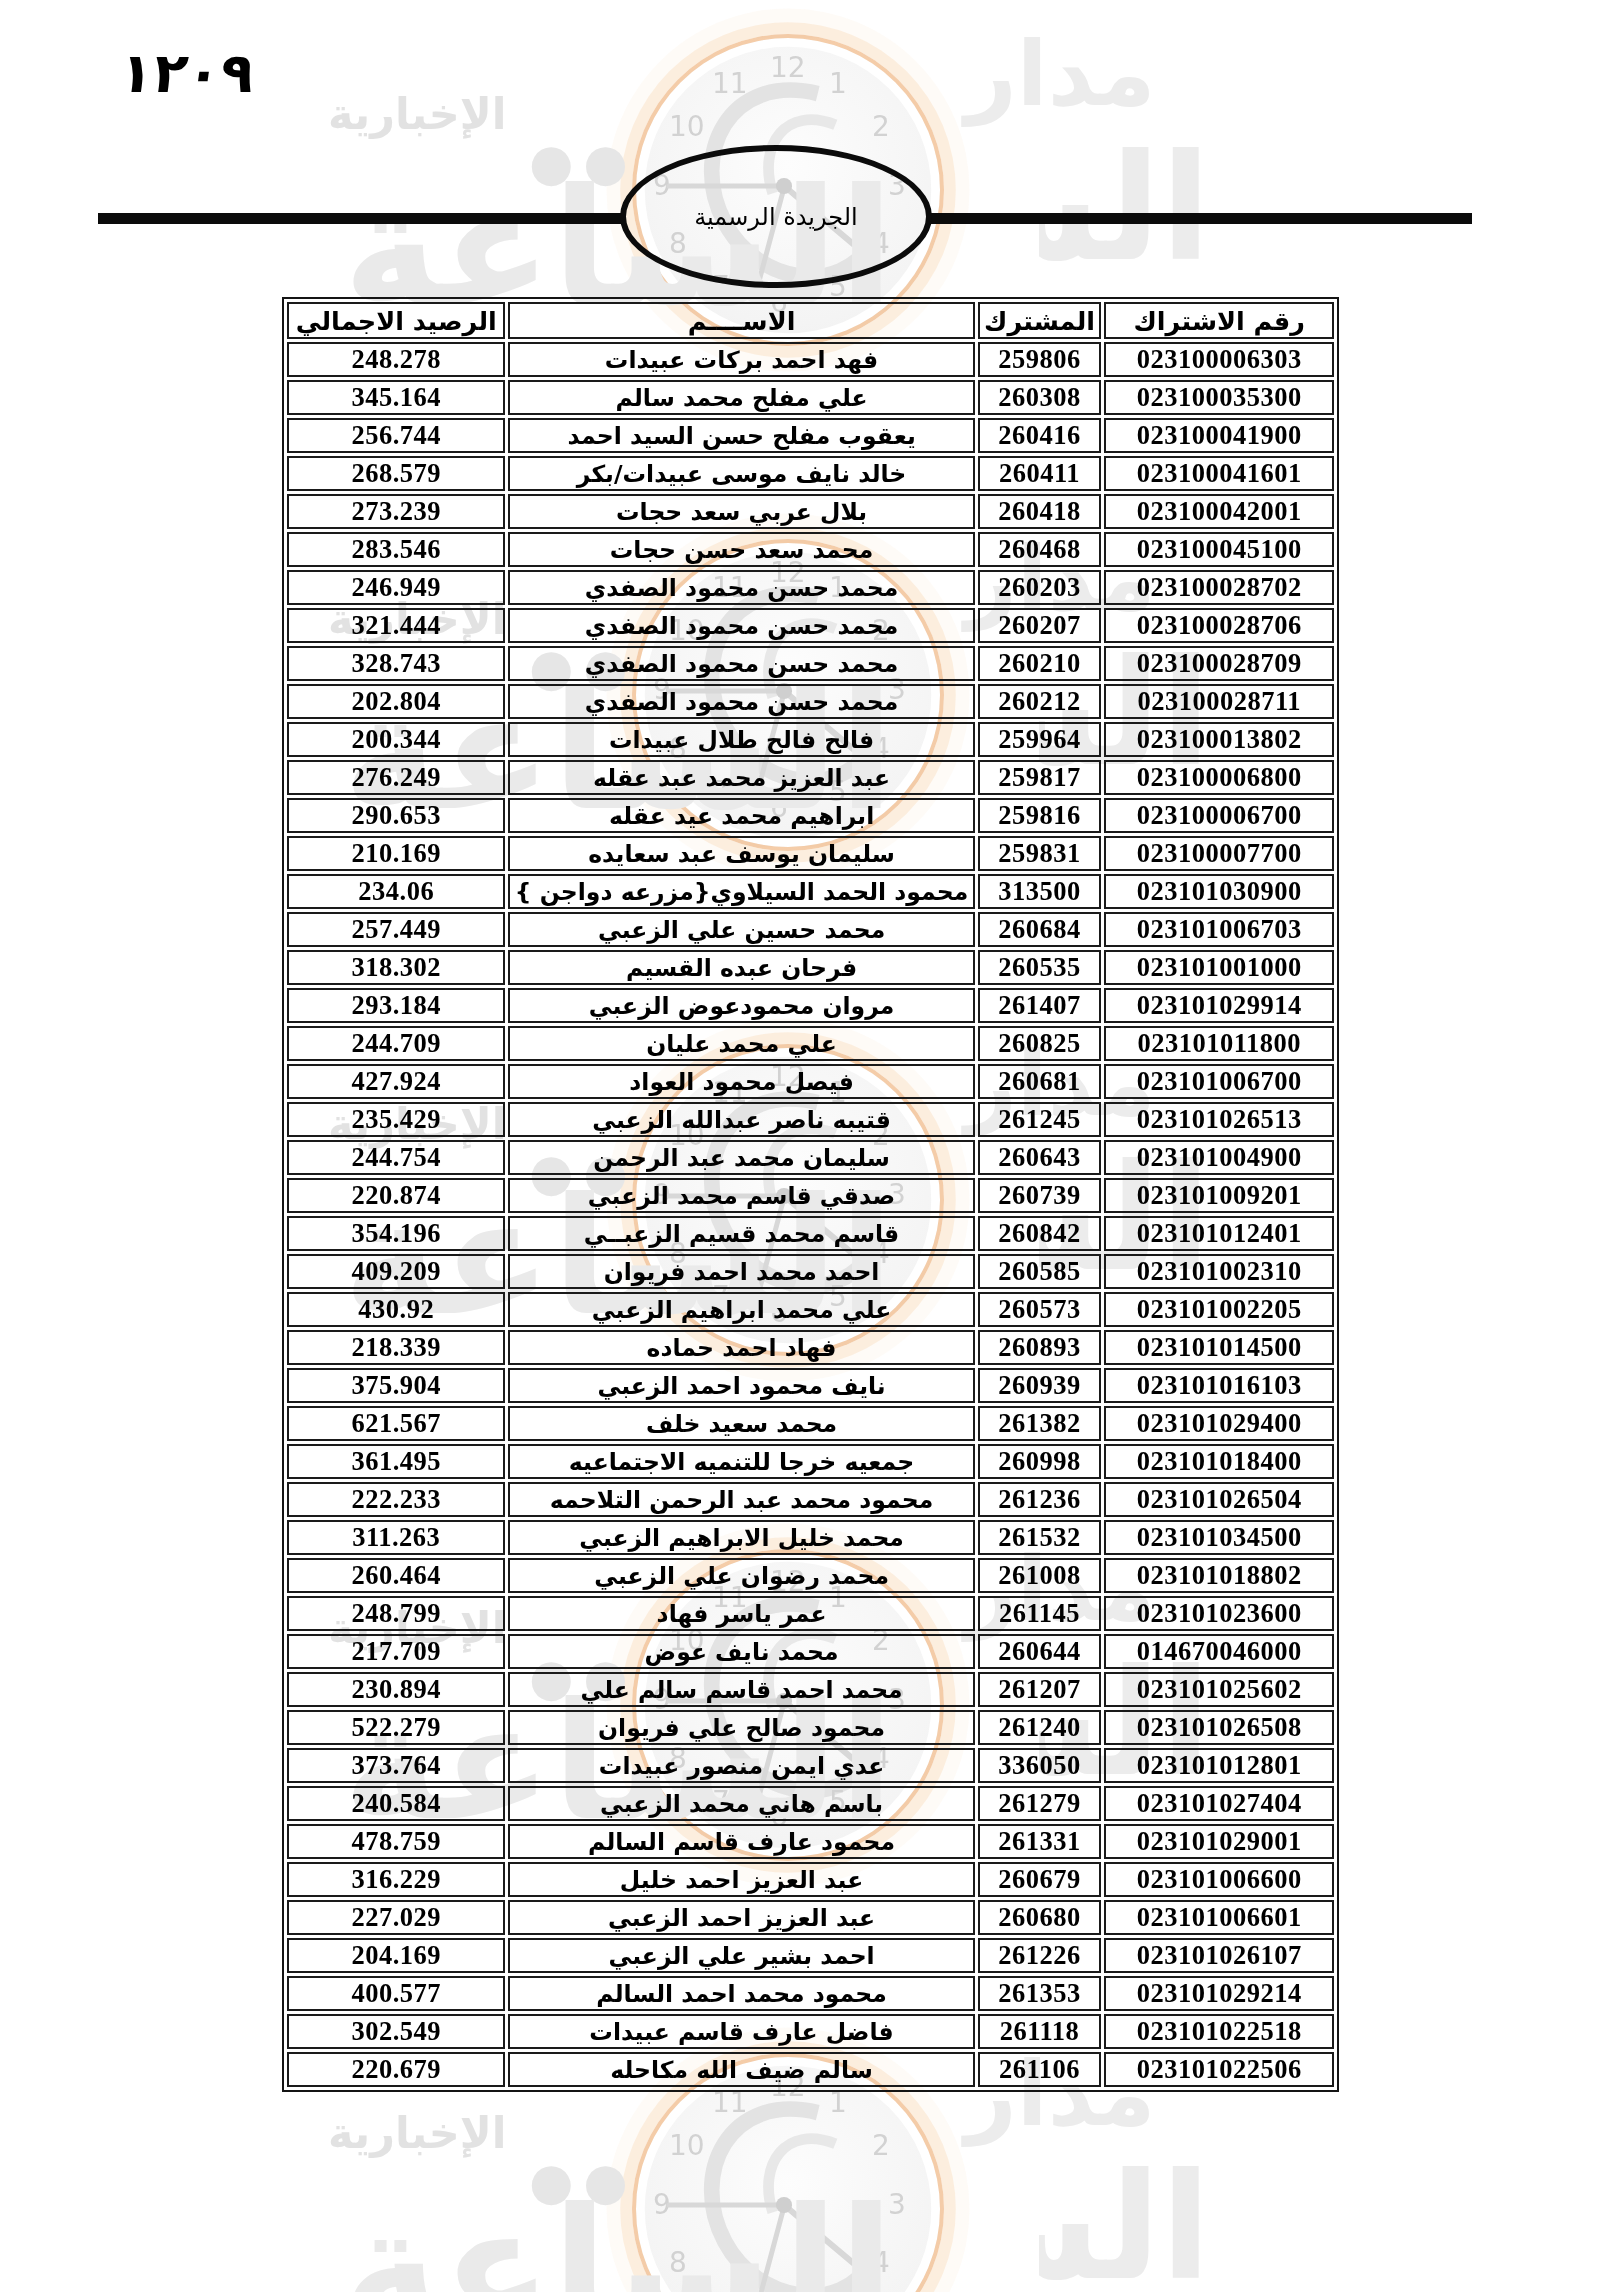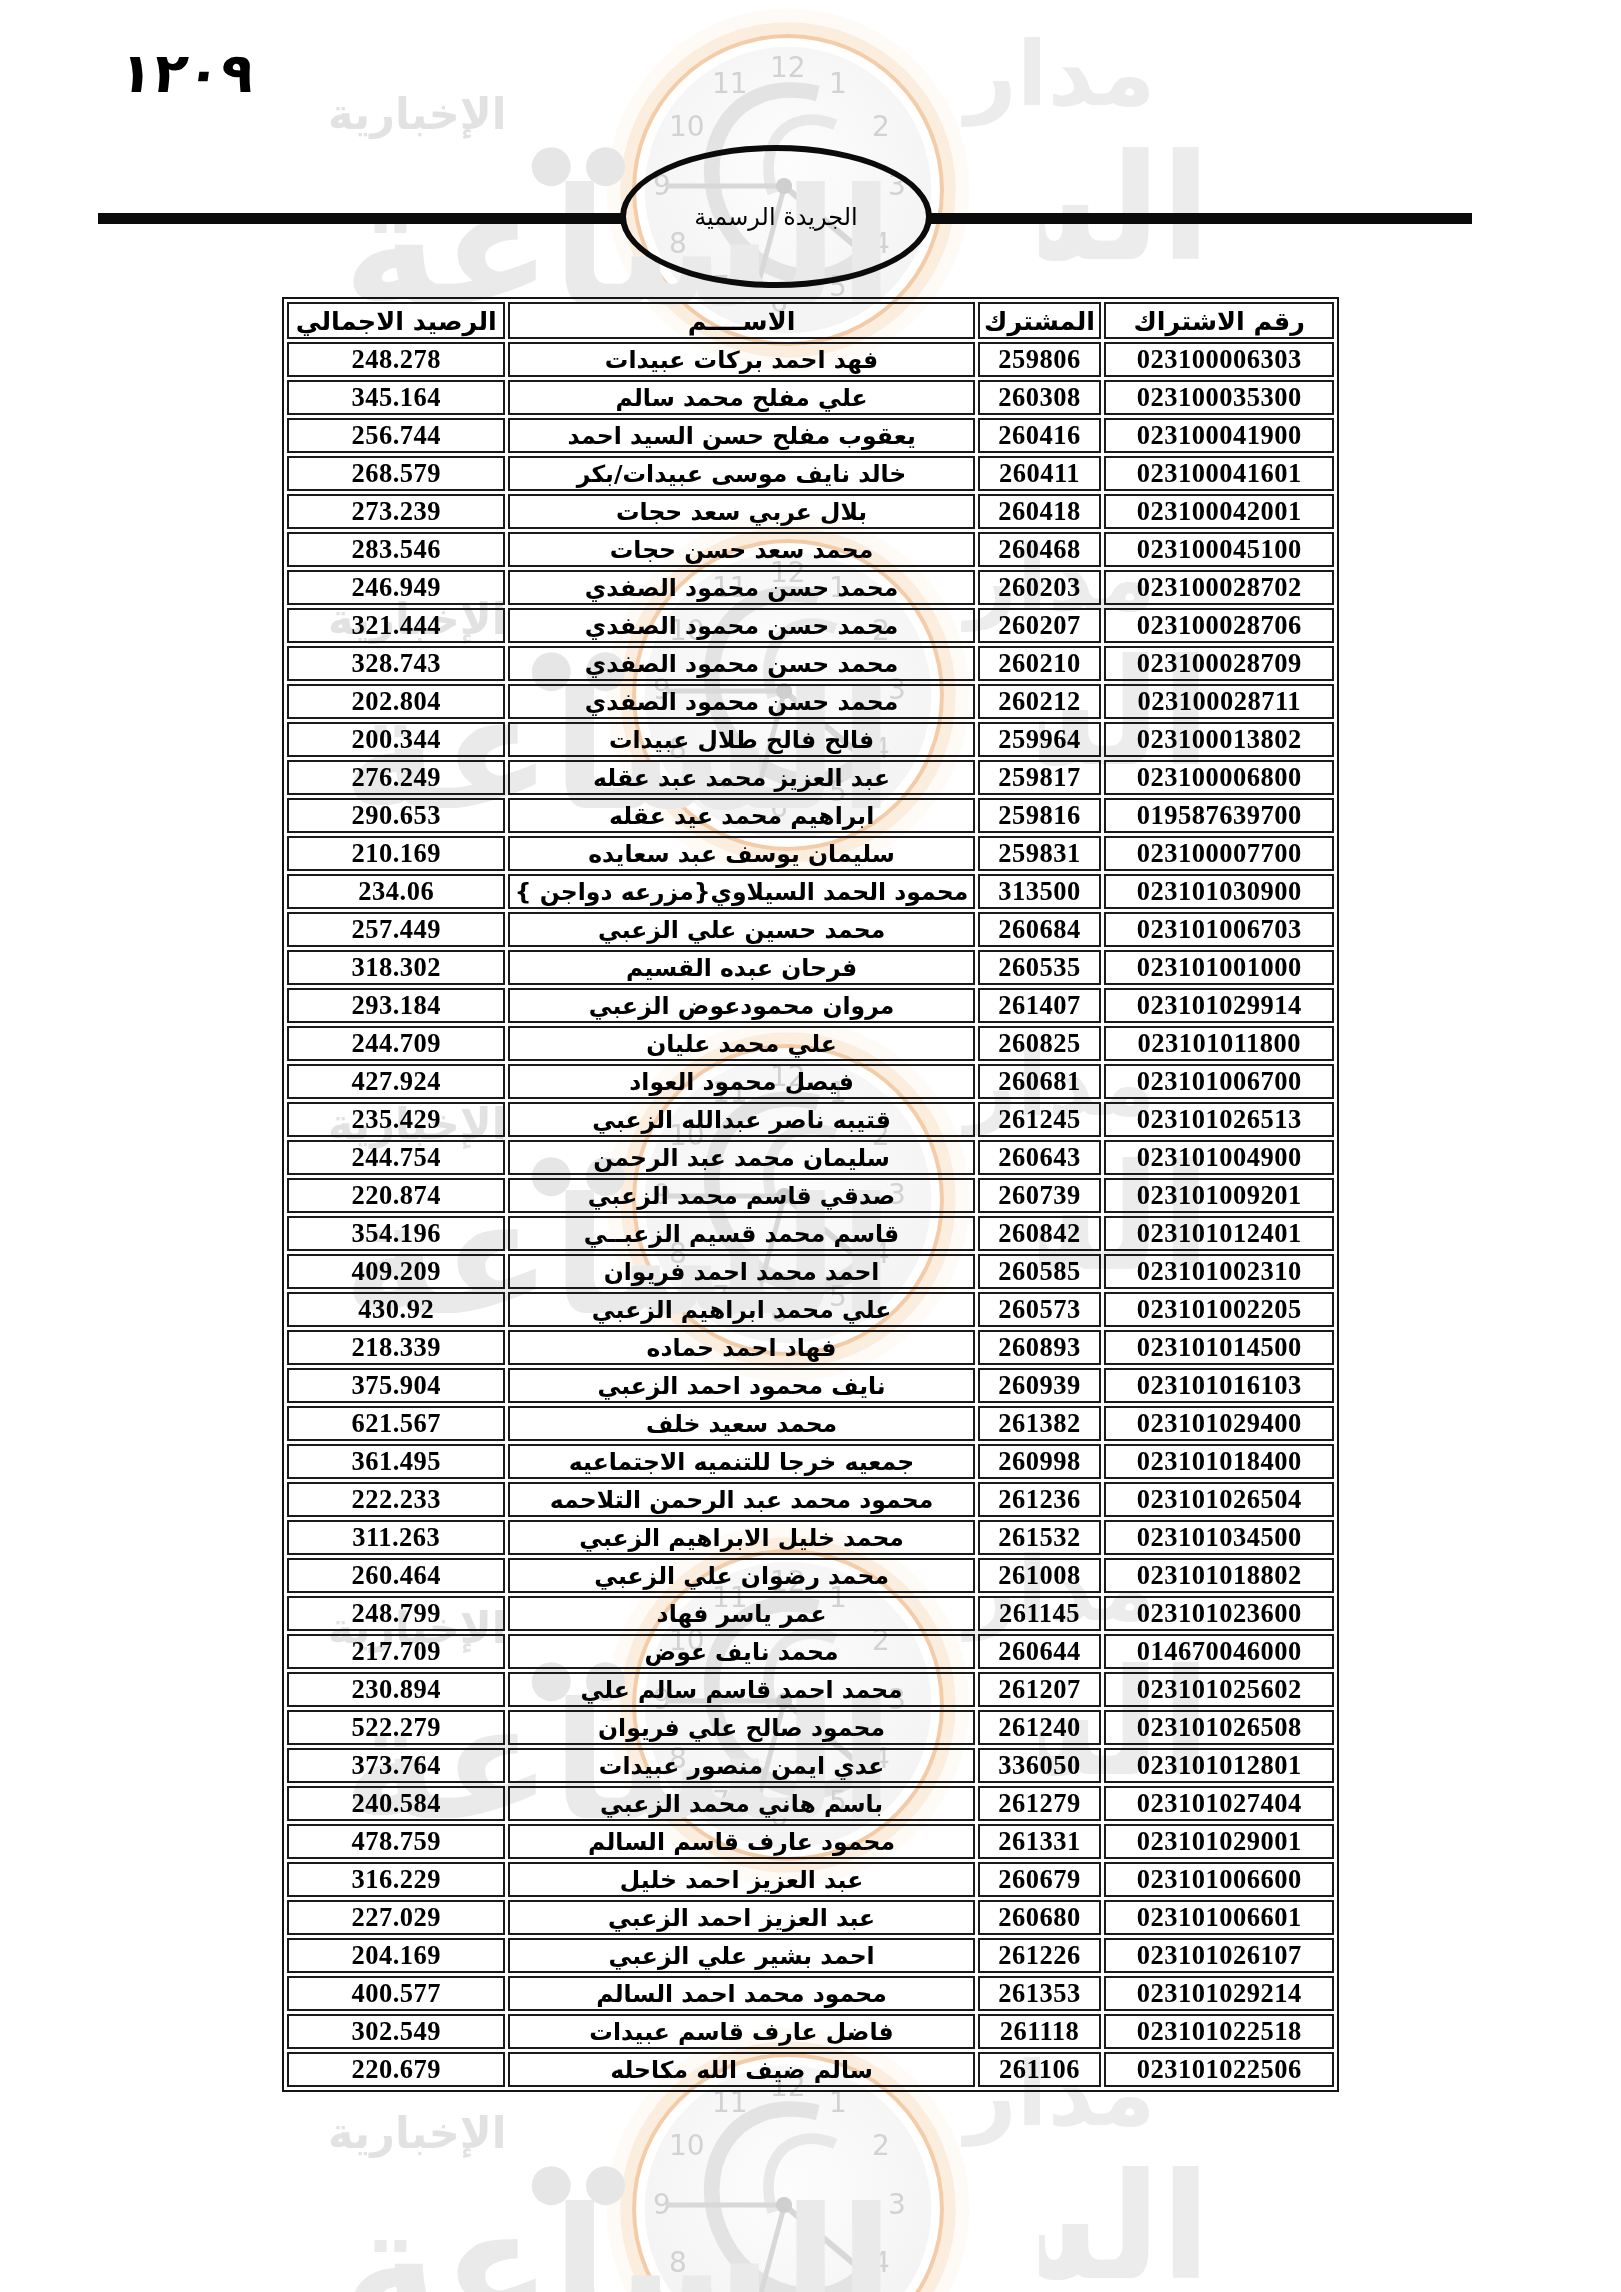--- a/index.html
+++ b/index.html
@@ -269,21 +269,21 @@
           <td class="nm">فالح فالح طلال عبيدات</td>
           <td class="num">200.344</td>
         </tr>
         <tr>
           <td class="num">023100006800</td>
           <td class="num">259817</td>
           <td class="nm">عبد العزيز محمد عبد عقله</td>
           <td class="num">276.249</td>
         </tr>
         <tr>
-          <td class="num">019587639700</td>
+          <td class="num">023100006700</td>
           <td class="num">259816</td>
           <td class="nm">ابراهيم محمد عيد عقله</td>
           <td class="num">290.653</td>
         </tr>
         <tr>
           <td class="num">023100007700</td>
           <td class="num">259831</td>
           <td class="nm">سليمان يوسف عبد سعايده</td>
           <td class="num">210.169</td>
         </tr>

